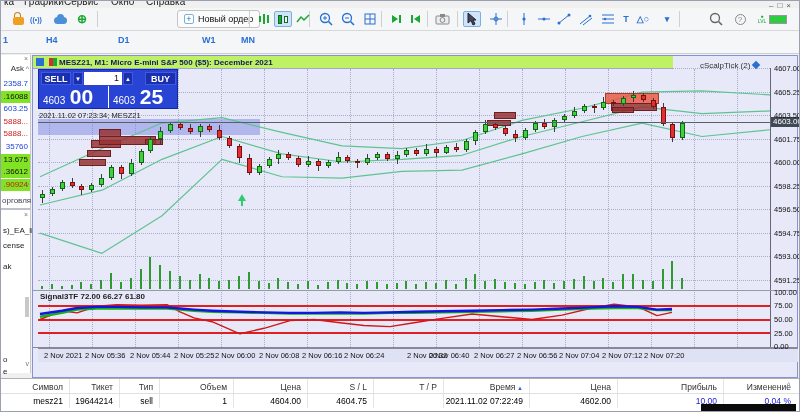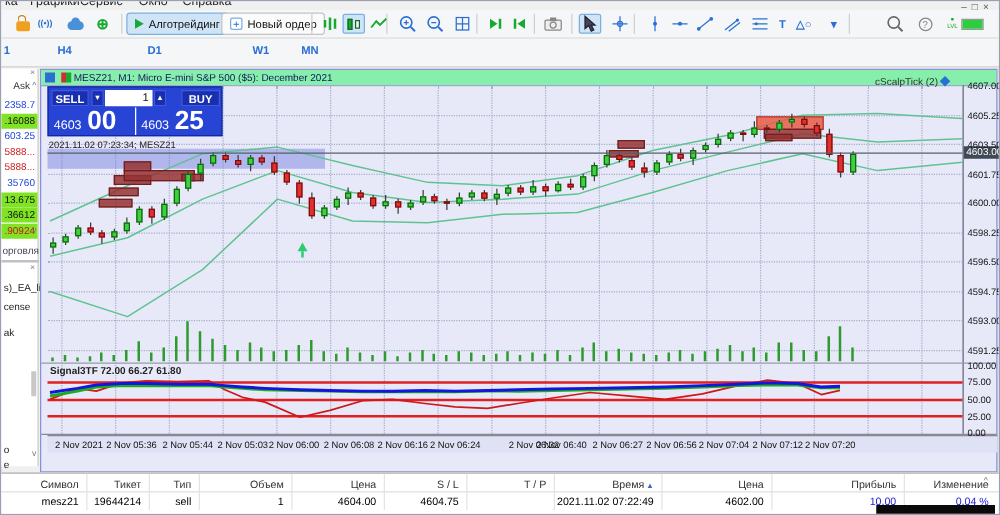--- a/index.html
+++ b/index.html
@@ -22,21 +22,21 @@
   .tf{position:absolute;top:4px;font-size:9px;font-weight:bold;color:#2a6fd4;}
   #wincontrols{position:absolute;right:4px;top:0;font-size:8px;color:#555;letter-spacing:4px;}
   
   #sidebar{position:absolute;left:0;top:54px;width:30px;height:318px;background:#fff;border-right:1px solid #c8c8c8;}
   .mw-row{position:absolute;left:0;width:29px;height:12px;font-size:8px;text-align:right;padding-right:2px;line-height:12px;white-space:nowrap;overflow:hidden;}
   .c-blue{color:#1c46d6;} .c-red{color:#d02020;}
   .bg-green{background:#80e424;color:#111;} .bg-green-red{background:#80e424;color:#c81616;}
   .scr{color:#777;font-size:7px;}
   
   #chartwin{position:absolute;left:31px;top:54px;width:766px;height:323px;border:1px solid #8890d8;background:#e7e9f8;}
-  #ctitle{position:absolute;left:0;top:0;width:764px;height:13px;background:#86efac;border-bottom:1px solid #9aa0d0;font-size:8px;color:#14145e;line-height:13px;white-space:nowrap;overflow:hidden;}
+  #ctitle{position:absolute;left:0;top:0;width:640px;height:13px;background:#bef264;border-bottom:1px solid #9aa0d0;font-size:8px;color:#14145e;line-height:13px;white-space:nowrap;overflow:hidden;font-weight:bold;}
   .mini-ic{display:inline-block;width:8px;height:8px;margin:0 2px 0 3px;vertical-align:-1px;}
   
   #layers{position:absolute;left:0;top:0;width:764px;height:321px;}
   .vgrid{position:absolute;width:0;border-left:1px dotted #a8aecb;}
   .hgrid{position:absolute;height:0;border-top:1px dotted #a8aecb;}
   .wick{position:absolute;width:1px;background:#3c3c3c;}
   .body-up{position:absolute;background:#3fd03f;border:1px solid #116611;}
   .body-dn{position:absolute;background:#e23030;border:1px solid #7d0f0f;}
   .vol{position:absolute;width:2px;background:#2f9a2f;}
   .posbox{position:absolute;background:rgba(150,50,50,.85);border:1px solid #6e1f1f;}
@@ -73,24 +73,20 @@
       <div class="menu-item" style="position: absolute; left: 3px; top: -5px;">ка</div>
       <div class="menu-item" style="position: absolute; left: 23px; top: -5px;">Графики</div>
       <div class="menu-item" style="position: absolute; left: 63px; top: -5px;">Сервис</div>
       <div class="menu-item" style="position: absolute; left: 110px; top: -5px;">Окно</div>
       <div class="menu-item" style="position: absolute; left: 145px; top: -5px;">Справка</div>
     </div>
   <div id="wincontrols">
     <span>–</span><span>□</span><span>×</span>
   </div>
   <div id="toolbar">
-    <div class="tbtn algo" style="left:100px">
-      <span class="play-tri"></span>
-      <span>Алготрейдинг</span>
-    </div>
     <div class="tbtn order" style="left:176px">
       <span class="plus-sq">+</span>
       <span>Новый ордер</span>
     </div>
   <div class="tsep" style="position: absolute; left: 96px;"></div>
       <div class="tsep" style="position: absolute; left: 248px;"></div>
       <div class="tsep" style="position: absolute; left: 308px;"></div>
       <div class="tsep" style="position: absolute; left: 380px;"></div>
       <div class="tsep" style="position: absolute; left: 426px;"></div>
       <div class="tsep" style="position: absolute; left: 456px;"></div>
@@ -553,21 +549,21 @@
         <div class="pxlabel" style="position: absolute; left: 741px; top: 196px;">4593.00</div>
         <div class="pxlabel" style="position: absolute; left: 741px; top: 220px;">4591.25</div>
         <div class="pxlabel" style="position: absolute; left: 741px; top: 232px;">100.00</div>
         <div class="pxlabel" style="position: absolute; left: 741px; top: 245px;">75.00</div>
         <div class="pxlabel" style="position: absolute; left: 741px; top: 259px;">50.00</div>
         <div class="pxlabel" style="position: absolute; left: 741px; top: 273px;">25.00</div>
         <div class="pxlabel" style="position: absolute; left: 741px; top: 286px;">0.00</div>
         <div class="txlabel" style="position: absolute; left: 11px; top: 295px;">2 Nov 2021</div>
         <div class="txlabel" style="position: absolute; left: 52px; top: 295px;">2 Nov 05:36</div>
         <div class="txlabel" style="position: absolute; left: 97px; top: 295px;">2 Nov 05:44</div>
-        <div class="txlabel" style="position: absolute; left: 141px; top: 295px;">2 Nov 05:03</div>
+        <div class="txlabel" style="position: absolute; left: 141px; top: 295px;">2 Nov 05:25</div>
         <div class="txlabel" style="position: absolute; left: 182px; top: 295px;">2 Nov 06:00</div>
         <div class="txlabel" style="position: absolute; left: 226px; top: 295px;">2 Nov 06:08</div>
         <div class="txlabel" style="position: absolute; left: 269px; top: 295px;">2 Nov 06:16</div>
         <div class="txlabel" style="position: absolute; left: 311px; top: 295px;">2 Nov 06:24</div>
         <div class="txlabel" style="position: absolute; left: 354px; top: 295px; padding-left: 20px;">2 Nov 06:32</div>
         <div class="txlabel" style="position: absolute; left: 396px; top: 295px;">2 Nov 06:40</div>
         <div class="txlabel" style="position: absolute; left: 441px; top: 295px;">2 Nov 06:27</div>
         <div class="txlabel" style="position: absolute; left: 484px; top: 295px;">2 Nov 06:56</div>
         <div class="txlabel" style="position: absolute; left: 526px; top: 295px;">2 Nov 07:04</div>
         <div class="txlabel" style="position: absolute; left: 569px; top: 295px;">2 Nov 07:12</div>

